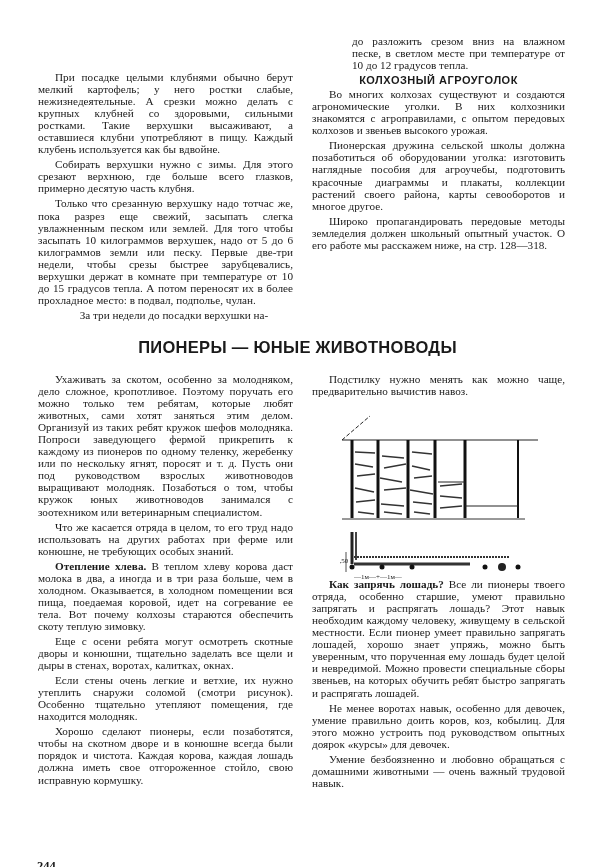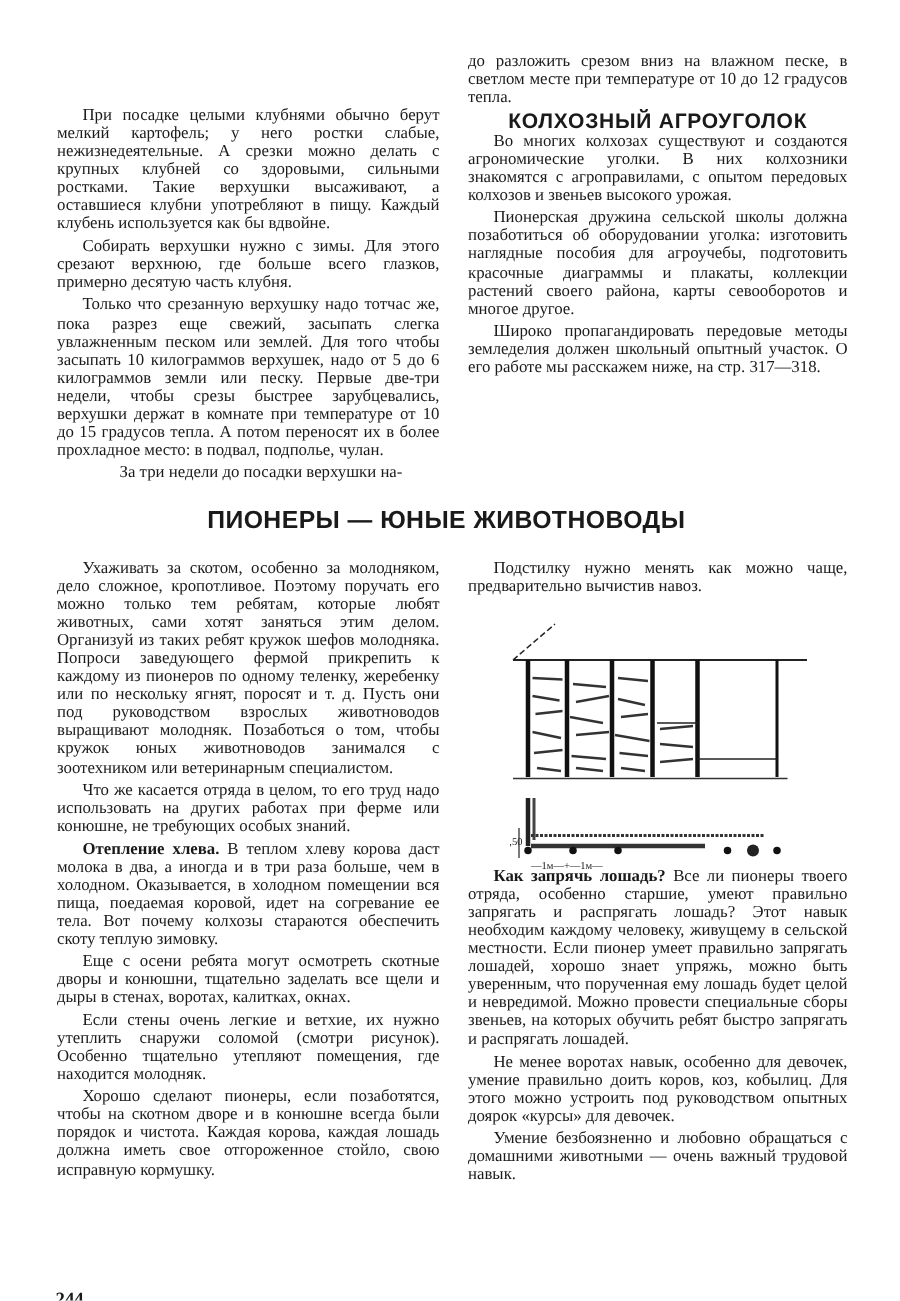--- a/index.html
+++ b/index.html
@@ -1,25 +1,25 @@
 <!DOCTYPE html>
 <html><head>
 <meta charset="utf-8">
 <style>
   html, body { margin: 0; padding: 0; background: #ffffff; }
   body { width: 600px; height: 867px; position: relative; overflow: hidden; color: #1a1a1a;
          font-family: "Liberation Serif", "DejaVu Serif", serif; }
   .col { position: absolute; font-size: 11.2px; line-height: 12.05px; text-align: justify; }
   .col p { margin: 0 0 3px 0; text-indent: 17px; hyphens: manual; }
-  .col p.noindent { text-indent: 0; }
+  .col p.noindent { text-indent: 0; margin-left: 40px; }
   #top-left  { left: 38px;  top: 35px;  width: 255px; margin-top: 36px; }
   #top-right { left: 312px; top: 35px;  width: 253px; }
   #bot-left  { left: 38px;  top: 373px; width: 255px; }
   #bot-right { left: 312px; top: 373px; width: 253px; }
-  .subhead { text-align: center; font-weight: bold; font-size: 14px; letter-spacing: 0.5px; margin: 2px 0 2px 0; text-indent: 0; font-family: "Liberation Sans", "DejaVu Sans", sans-serif; }
+  .subhead { text-align: center; font-weight: bold; font-size: 11px; letter-spacing: 0.5px; margin: 2px 0 2px 0; text-indent: 0; font-family: "Liberation Sans", "DejaVu Sans", sans-serif; }
   .main-heading { position: absolute; left: 0; width: 595px; top: 338px; text-align: center;
                   font-family: "Liberation Sans", "DejaVu Sans", sans-serif; font-weight: bold; font-size: 16.5px; letter-spacing: 0.3px; }
   .runin { font-weight: bold; }
   .figure { position: absolute; left: 340px; top: 412px; width: 210px; height: 165px; }
   .page-number { position: absolute; left: 37px; top: 859px; font-size: 12.5px; font-weight: bold; font-family: "Liberation Serif", serif; }
 </style>
 </head>
 <body>
 
 <div class="col" id="top-left">
@@ -27,21 +27,21 @@
   <p>Собирать верхушки нужно с зимы. Для этого срезают верхнюю, где больше всего глазков, примерно десятую часть клубня.</p>
   <p>Только что срезанную верхушку надо тотчас же, пока разрез еще свежий, засыпать слегка увлажненным песком или землей. Для того чтобы засыпать 10 килограммов верхушек, надо от 5 до 6 килограммов земли или песку. Первые две-три недели, чтобы срезы быстрее зарубцевались, верхушки держат в комнате при температуре от 10 до 15 градусов тепла. А потом переносят их в более прохладное место: в подвал, подполье, чулан.</p>
   <p style="text-align:center;">За три недели до посадки верхушки на-</p>
 </div>
 
 <div class="col" id="top-right">
   <p class="noindent">до разложить срезом вниз на влажном песке, в светлом месте при температуре от 10 до 12 градусов тепла.</p>
   <div class="subhead">КОЛХОЗНЫЙ АГРОУГОЛОК</div>
   <p>Во многих колхозах существуют и создаются агрономические уголки. В них колхозники знакомятся с агроправилами, с опытом передовых колхозов и звеньев высокого урожая.</p>
   <p>Пионерская дружина сельской школы должна позаботиться об оборудовании уголка: изготовить наглядные пособия для агроучебы, подготовить красочные диаграммы и плакаты, коллекции растений своего района, карты севооборотов и многое другое.</p>
-  <p>Широко пропагандировать передовые методы земледелия должен школьный опытный участок. О его работе мы расскажем ниже, на стр. 317—318.</p>
+  <p>Широко пропагандировать передовые методы земледелия должен школьный опытный участок. О его работе мы расскажем ниже, на стр. 128—318.</p>
 </div>
 
 <div class="main-heading">ПИОНЕРЫ — ЮНЫЕ ЖИВОТНОВОДЫ</div>
 
 <div class="col" id="bot-left">
   <p>Ухаживать за скотом, особенно за молодняком, дело сложное, кропотливое. Поэтому поручать его можно только тем ребятам, которые любят животных, сами хотят заняться этим делом. Организуй из таких ребят кружок шефов молодняка. Попроси заведующего фермой прикрепить к каждому из пионеров по одному теленку, жеребенку или по нескольку ягнят, поросят и т. д. Пусть они под руководством взрослых животноводов выращивают молодняк. Позаботься о том, чтобы кружок юных животноводов занимался с зоотехником или ветеринарным специалистом.</p>
   <p>Что же касается отряда в целом, то его труд надо использовать на других работах при ферме или конюшне, не требующих особых знаний.</p>
   <p><span class="runin">Отепление хлева.</span><span> В теплом хлеву корова даст молока в два, а иногда и в три раза больше, чем в холодном. Оказывается, в холодном помещении вся пища, поедаемая коровой, идет на согревание ее тела. Вот почему колхозы стараются обеспечить скоту теплую зимовку.</span></p>
   <p>Еще с осени ребята могут осмотреть скотные дворы и конюшни, тщательно заделать все щели и дыры в стенах, воротах, калитках, окнах.</p>
   <p>Если стены очень легкие и ветхие, их нужно утеплить снаружи соломой (смотри рисунок). Особенно тщательно утепляют помещения, где находится молодняк.</p>

